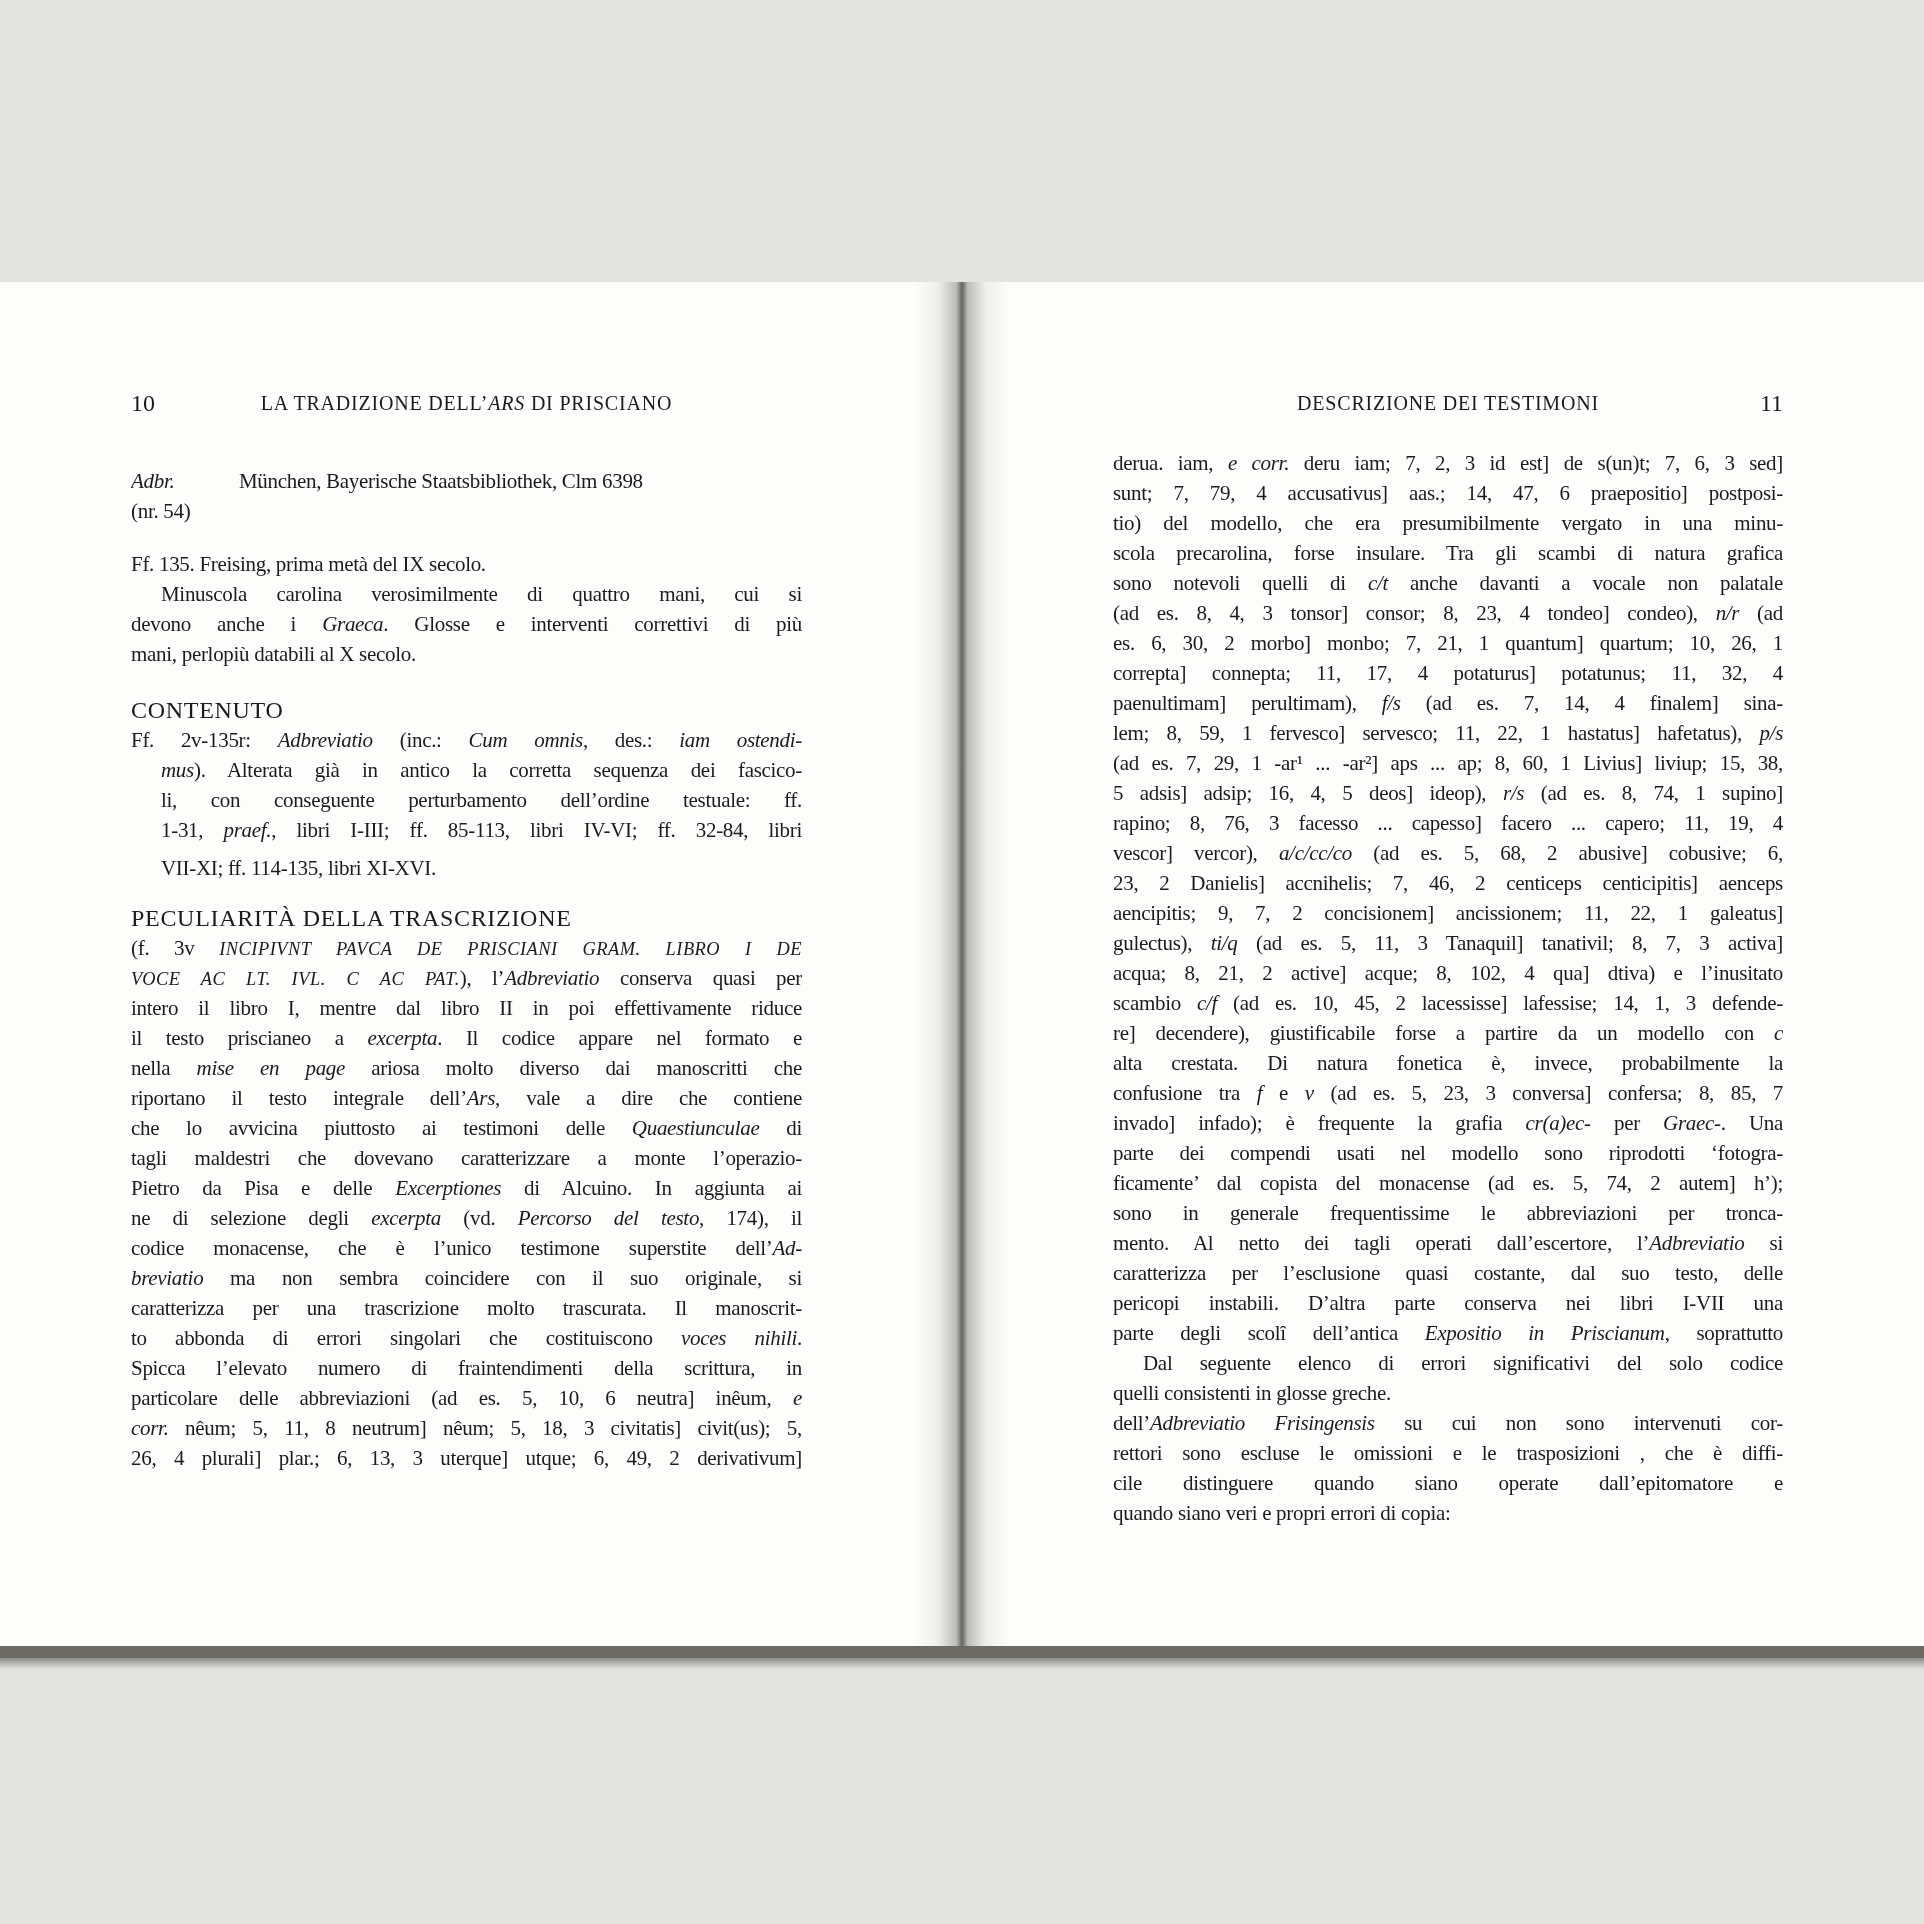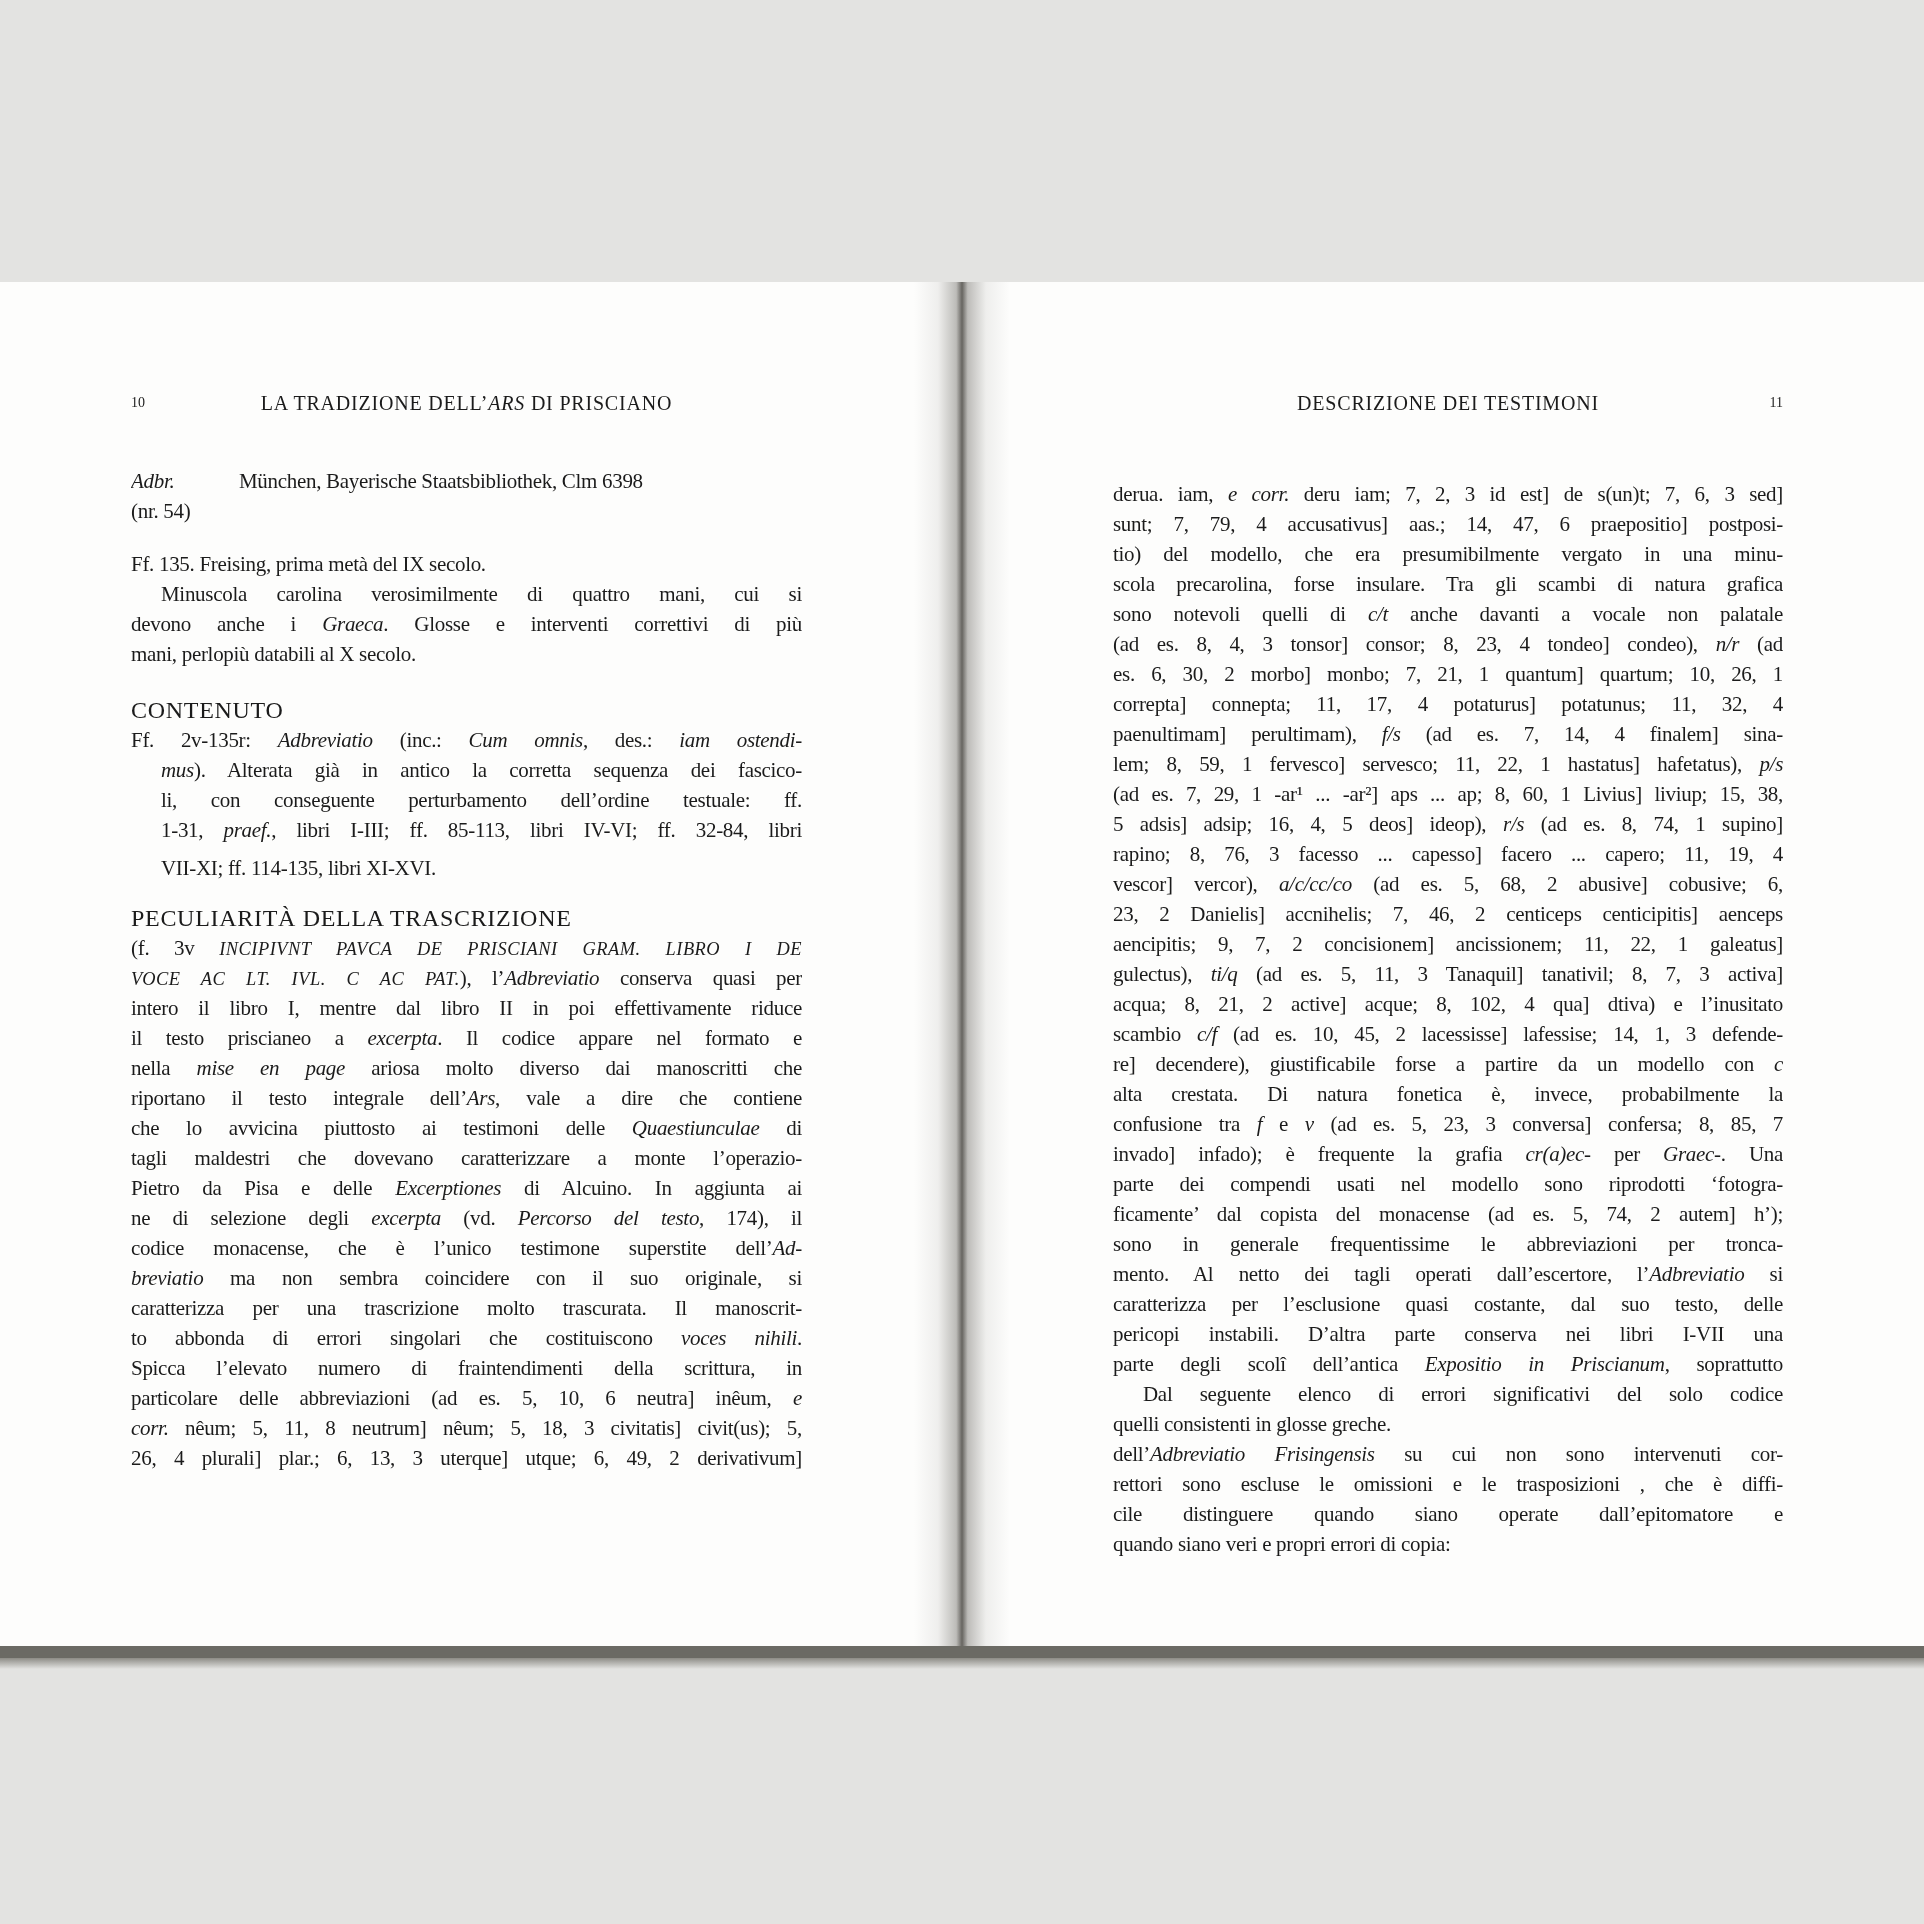--- a/index.html
+++ b/index.html
@@ -16,21 +16,21 @@
   .page-col{position:absolute;top:0;height:1925px;}
   .block{position:absolute;left:0;right:0;}
   .line{height:30px;line-height:30px;font-size:21px;letter-spacing:-0.3px;overflow:hidden;white-space:normal;}
   .line.j{text-align:justify;text-align-last:justify;}
   .line.h{font-size:24px;letter-spacing:0.7px;}
   .it{font-style:italic;}
   .ic{font-style:italic;font-size:18.4px;letter-spacing:0.5px;}
   .lbl{display:inline-block;}
   .rh{position:absolute;left:0;right:0;text-align:center;font-size:20px;letter-spacing:0.8px;
       height:30px;line-height:30px;}
-  .rh .num{position:absolute;top:0;font-size:14px;letter-spacing:0;text-align:center;}
+  .rh .num{position:absolute;top:0;font-size:24px;letter-spacing:0;text-align:center;}
   .rh .num.nl{left:0;}
   .rh .num.nr{right:0;}
 </style>
 </head>
 <body>
 
 <div id="canvas">
   <div class="spread"></div>
   <div class="gutter"></div>
   <div class="bshadow"></div>
@@ -72,21 +72,21 @@
         <div class="line j"><span>caratterizza per una trascrizione molto trascurata. Il manoscrit-</span></div>
         <div class="line j"><span>to abbonda di errori singolari che costituiscono </span><span class="it">voces nihili</span><span>.</span></div>
         <div class="line j"><span>Spicca l’elevato numero di fraintendimenti della scrittura, in</span></div>
         <div class="line j"><span>particolare delle abbreviazioni (ad es. 5, 10, 6 neutra] inêum, </span><span class="it">e</span></div>
         <div class="line j"><span class="it">corr.</span><span> nêum; 5, 11, 8 neutrum] nêum; 5, 18, 3 civitatis] civit(us); 5,</span></div>
         <div class="line j"><span>26, 4 plurali] plar.; 6, 13, 3 uterque] utque; 6, 49, 2 derivativum]</span></div>
       </div>
     </div>
   <div class="page-col" style="left: 1113px; width: 670px;">
       <div class="rh" style="top: 388px;"><span class="num nr">11</span><span><span>DESCRIZIONE DEI TESTIMONI</span></span></div>
-      <div class="block" style="top: 479px;">
+      <div class="block" style="top: 448px;">
         <div class="line j"><span>derua. iam, </span><span class="it">e corr.</span><span> deru iam; 7, 2, 3 id est] de s(un)t; 7, 6, 3 sed]</span></div>
         <div class="line j"><span>sunt; 7, 79, 4 accusativus] aas.; 14, 47, 6 praepositio] postposi-</span></div>
         <div class="line j"><span>tio) del modello, che era presumibilmente vergato in una minu-</span></div>
         <div class="line j"><span>scola precarolina, forse insulare. Tra gli scambi di natura grafica</span></div>
         <div class="line j"><span>sono notevoli quelli di </span><span class="it">c/t</span><span> anche davanti a vocale non palatale</span></div>
         <div class="line j"><span>(ad es. 8, 4, 3 tonsor] consor; 8, 23, 4 tondeo] condeo), </span><span class="it">n/r</span><span> (ad</span></div>
         <div class="line j"><span>es. 6, 30, 2 morbo] monbo; 7, 21, 1 quantum] quartum; 10, 26, 1</span></div>
         <div class="line j"><span>correpta] connepta; 11, 17, 4 potaturus] potatunus; 11, 32, 4</span></div>
         <div class="line j"><span>paenultimam] perultimam), </span><span class="it">f/s</span><span> (ad es. 7, 14, 4 finalem] sina-</span></div>
         <div class="line j"><span>lem; 8, 59, 1 fervesco] servesco; 11, 22, 1 hastatus] hafetatus), </span><span class="it">p/s</span></div>

